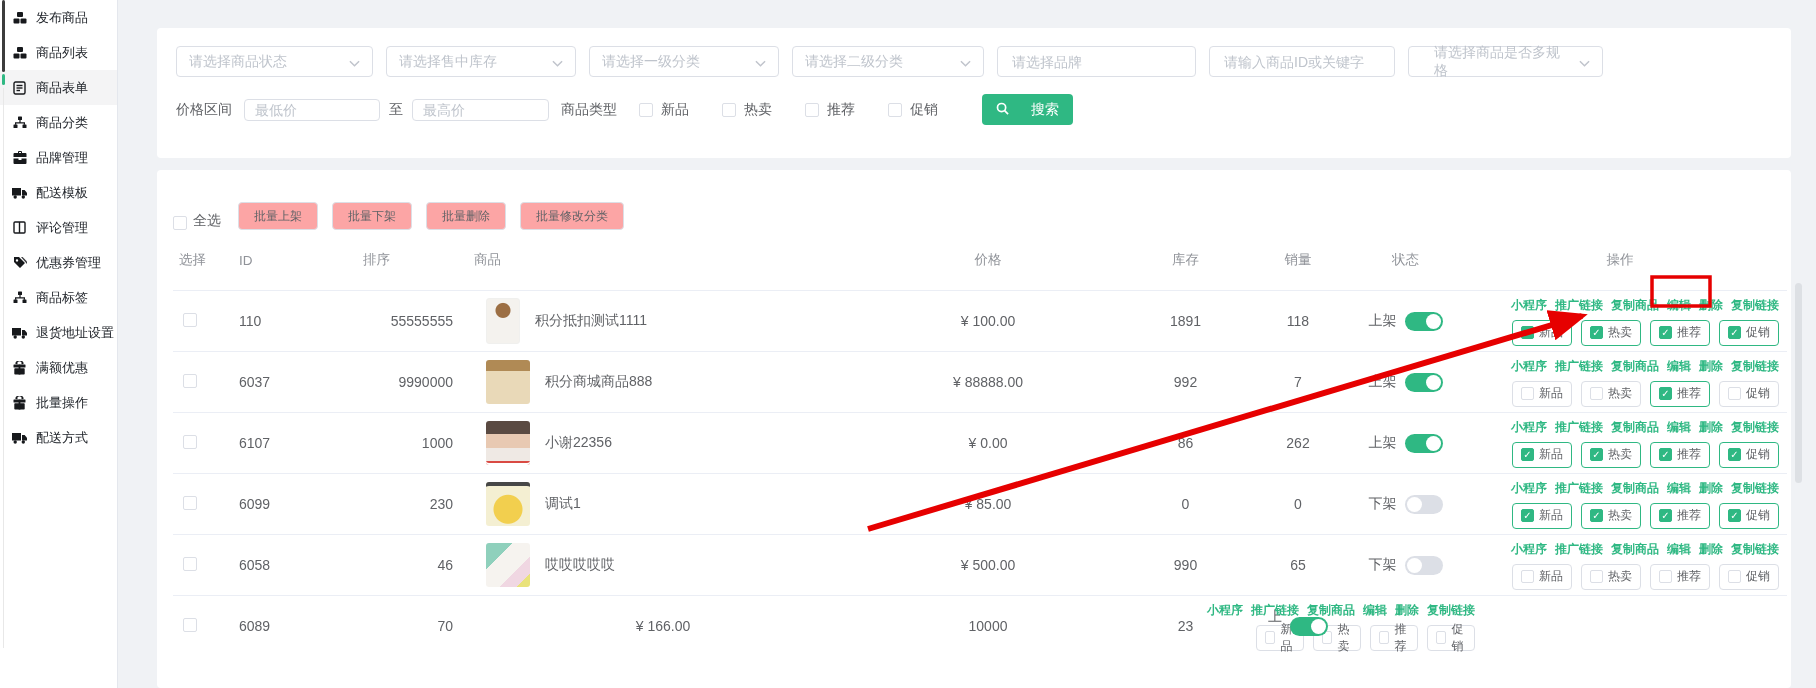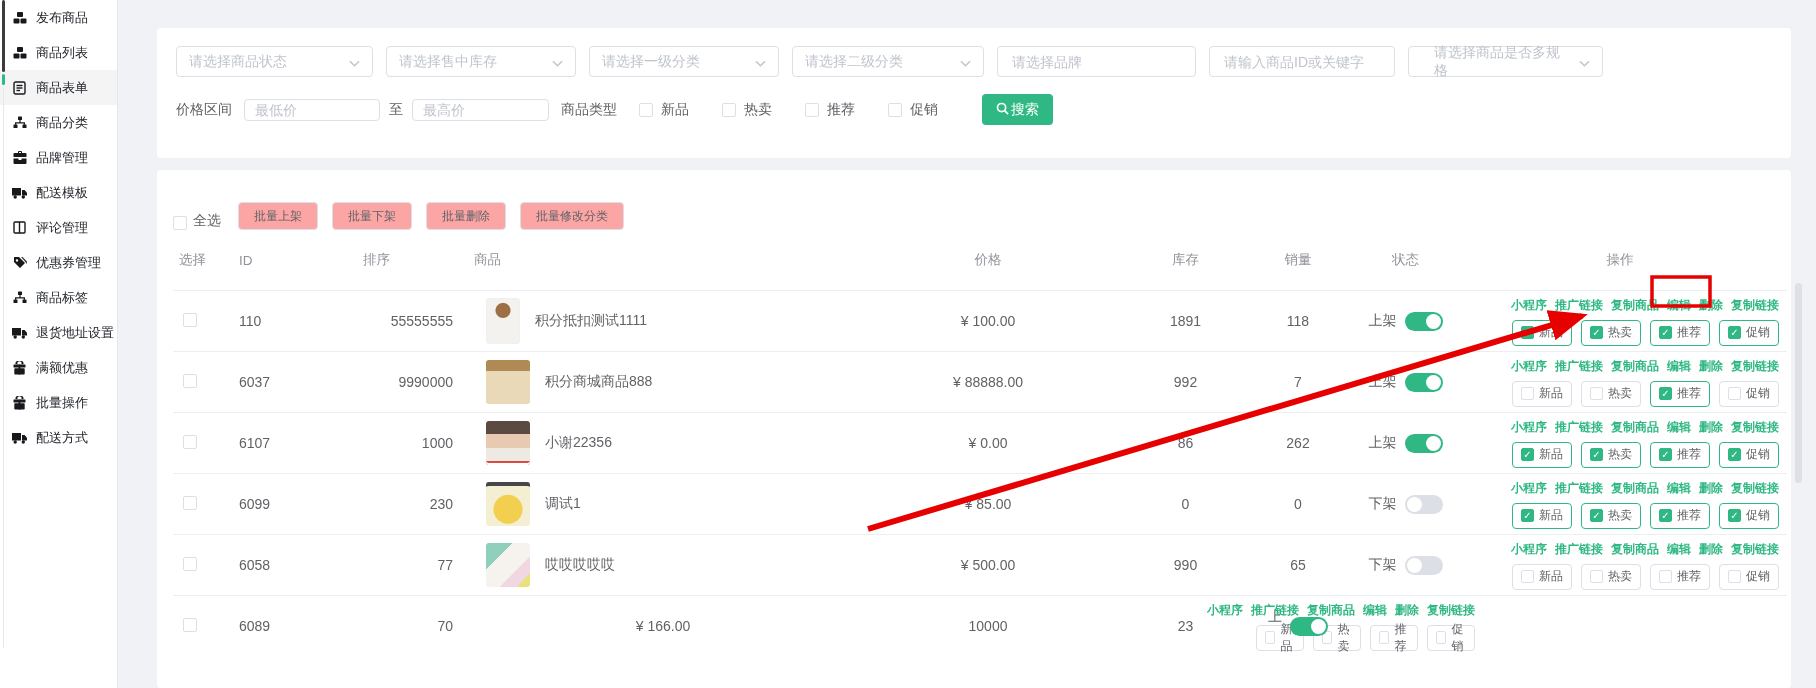--- a/index.html
+++ b/index.html
@@ -27,21 +27,21 @@
   .f-row1{display:flex;gap:13px;}
   .ctrl{height:31px;border:1px solid #dcdfe6;border-radius:4px;background:#fff;display:flex;align-items:center;justify-content:space-between;padding:0 12px;font-size:14px;color:#bfc4cc;box-sizing:border-box;cursor:pointer;}
   .ctrl input{border:none;outline:none;width:100%;font-size:14px;font-family:inherit;color:#606266;background:transparent;}
   .ctrl input::placeholder{color:#bfc4cc;}
   .caret{width:11px;height:7px;flex:0 0 11px;margin-left:6px;color:#c0c4cc;}
   .f-row2{display:flex;align-items:center;margin-top:17px;font-size:14px;color:#606266;}
   .inp{height:22px;border:1px solid #dcdfe6;border-radius:4px;padding:0 10px;font-size:14px;font-family:inherit;color:#606266;box-sizing:border-box;outline:none;}
   .inp::placeholder{color:#bfc4cc;}
   .chk{width:14px;height:14px;border:1px solid #dcdfe6;border-radius:2px;background:#fff;display:inline-block;box-sizing:border-box;cursor:pointer;}
   .chk-group{display:flex;align-items:center;gap:8px;margin-right:33px;cursor:pointer;}
-  .search-btn{height:31px;padding:0 14px;margin-left:11px;border:none;border-radius:4px;background:#2fb883;color:#fff;font-size:14px;font-family:inherit;display:flex;align-items:center;gap:2px;cursor:pointer;}
+  .search-btn{height:31px;padding:0 14px;margin-left:11px;border:none;border-radius:4px;background:#2fb883;color:#fff;font-size:14px;font-family:inherit;display:flex;align-items:center;gap:22px;cursor:pointer;}
   
   .batch-row{display:flex;align-items:flex-end;height:28px;}
   .batch-row .all-label{font-size:14px;color:#606266;margin-left:6px;}
   .batch-btn{height:28px;margin-left:14px;padding:0 15px;background:#fca5a5;border:1px solid #dcdfe6;border-radius:4px;font-size:12px;color:#606266;font-family:inherit;cursor:pointer;}
   .batch-btn:first-of-type{margin-left:17px;}
   
   .tgrid{display:grid;grid-template-columns:56px 106px 118px 420px 230px 165px 60px 155px 1fr;align-items:center;}
   .thead{height:60px;font-size:13.5px;color:#909399;font-weight:500;}
   .trow{height:60px;border-top:1px solid #ebeef5;font-size:14px;color:#606266;}
   .cell-pad6{padding-left:6px;}
@@ -506,21 +506,21 @@
             <span class="tag-btn checked">
               <span class="tag-box c">✓</span>
               <span>促销</span>
             </span>
           </div>
         </div>
       </div>
       <div class="tgrid trow">
         <div class="cell-pad6"><span class="chk" style="margin-left:4px;"></span></div>
         <div class="cell-pad10">6058</div>
-        <div class="cell-pad12">77</div>
+        <div class="cell-pad12">46</div>
         <div class="goods-cell cell-pad33">
           <span class="thumb kittens"></span>
           <span>哎哎哎哎哎</span>
         </div>
         <div class="cell-center">¥ 500.00</div>
         <div class="cell-center">990</div>
         <div class="cell-center">65</div>
         <div class="status-cell">
           <span>下架</span>
           <span class="toggle off">

